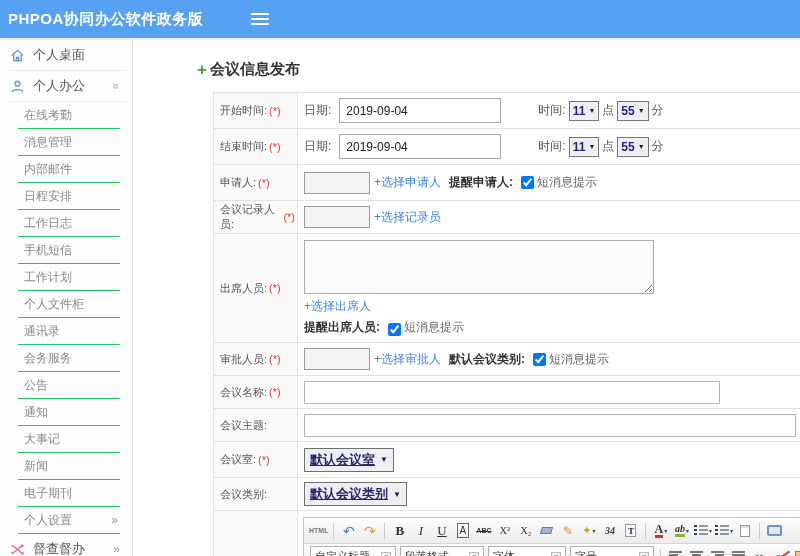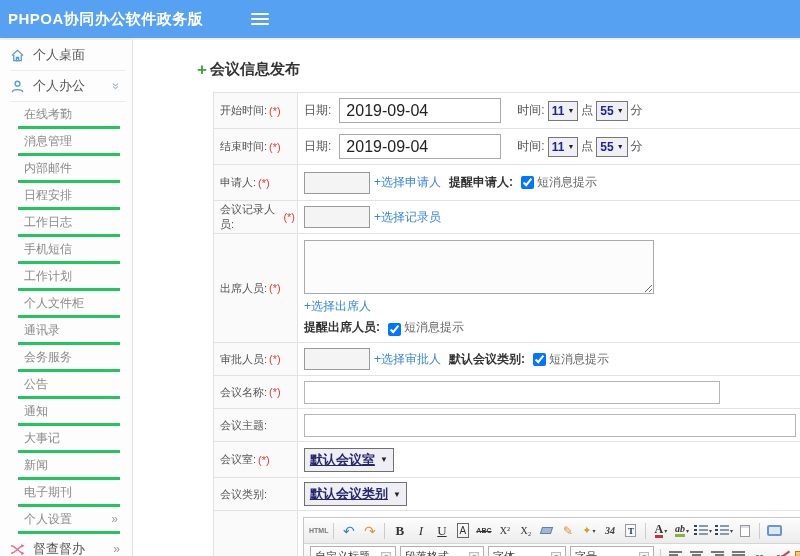--- a/index.html
+++ b/index.html
@@ -18,21 +18,21 @@
   .layout { flex:1; display:flex; min-height:0; }
   .sidebar { width:133px; flex:none; background:#fdfdfd; border-right:1px solid #e2e2e2;
     box-shadow:2px 0 4px rgba(0,0,0,.05); overflow:hidden; }
   .side-top { display:flex; align-items:center; height:31px; margin:0 6px 0 10px;
     border-bottom:1px solid #ececec; font-size:13px; color:#555; cursor:pointer; }
   .side-top .si-icon { width:15px; height:15px; margin-right:8px; flex:none; }
   .side-top .chev { margin-left:auto; margin-right:6px; color:#9ab0c0; font-size:12px;
     display:inline-block; transform:rotate(90deg); }
   .side-top .arrow { margin-left:auto; margin-right:6px; color:#999; font-size:12px; }
   .side-sub { display:flex; align-items:center; height:27px; margin:0 12px 0 18px;
-    border-bottom:3px solid #22c55e; font-size:12px; color:#8a8a8a; padding-left:6px; cursor:pointer; }
+    border-bottom:1px solid #22c55e; font-size:12px; color:#8a8a8a; padding-left:6px; cursor:pointer; }
   .side-sub .arrow { margin-left:auto; margin-right:2px; color:#999; font-size:12px; }
 
   
   .content { flex:1; background:#fff; min-width:0; overflow:hidden; }
   .title-row { margin:20px 0 13px 64px; display:flex; align-items:center; }
   .plus-glyph { color:#3fa33f; font-size:17px; font-weight:bold; margin-right:3px; line-height:14px; }
   .page-title { font-size:15px; font-weight:bold; color:#333; }
 
   .form-table { margin-left:80px; width:660px; border-top:1px solid #e2e2e2; border-left:1px solid #e2e2e2; }
   .frow { display:flex; border-bottom:1px solid #e2e2e2; min-height:33px; }
@@ -40,22 +40,22 @@
   .frow.tall { min-height:88px; }
   .frow.ed { min-height:160px; border-bottom:none; }
   .flabel { width:84px; min-width:84px; background:#fafafa; border-right:1px solid #e2e2e2;
     display:flex; align-items:center; font-size:11px; color:#555; padding:0 2px 0 6px; }
   .req { color:#e43b3b; margin-left:2px; font-size:11px; }
   .fval { flex:1; display:flex; align-items:center; padding:4px 0 4px 6px; font-size:12px;
     color:#555; white-space:nowrap; min-width:0; }
   .fval.col { flex-direction:column; align-items:flex-start; padding:6px; white-space:normal; }
 
   .date-input { width:162px; height:25px; border:1px solid #a9a9a9; padding:1px 6px;
-    font-size:16px; color:#222; margin-left:8px; font-family:inherit; }
-  .time-label { margin-left:16px; }
+    font-size:12px; color:#222; margin-left:8px; font-family:inherit; }
+  .time-label { margin-left:37px; }
   .mini-select { display:inline-flex; align-items:center; gap:3px; height:20px; border:1px solid #777;
     background:#f0eff6; padding:0 3px; font-size:12px; font-weight:bold; color:#20209a;
     margin:0 3px; cursor:pointer; }
   .mini-select .car { font-size:7px; color:#222; }
 
   .small-input { width:66px; height:22px; border:1px solid #9a9a9a; background:#f4f4f4; margin-right:4px; }
   .sel-link { color:#3787d9; text-decoration:none; font-size:12px; cursor:pointer; }
   .remind { font-weight:bold; color:#333; margin-left:8px; }
   .sms-check { margin-left:8px; width:13px; height:13px; }
   .sms { color:#666; margin-left:3px; }

